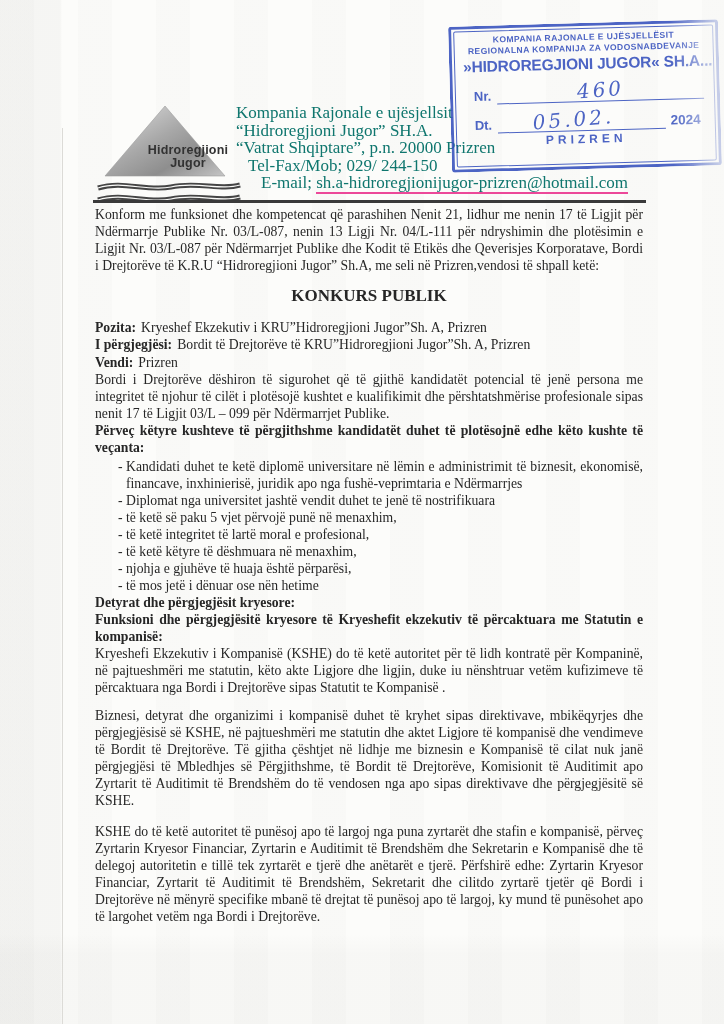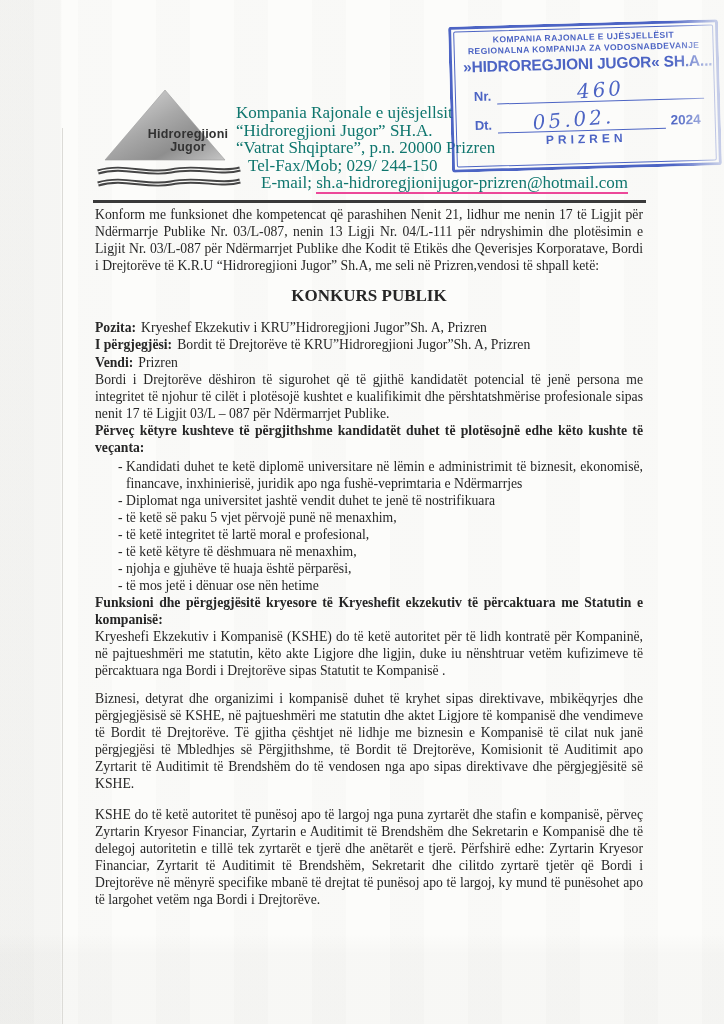--- a/index.html
+++ b/index.html
@@ -16,21 +16,21 @@
   .page::before{
     content:"";position:absolute;inset:0;pointer-events:none;
     background:
       linear-gradient(90deg, rgba(120,120,115,0.05) 0 60px, rgba(0,0,0,0) 62px),
       repeating-linear-gradient(90deg, rgba(90,90,85,0.018) 0 34px, rgba(0,0,0,0) 34px 78px),
       linear-gradient(0deg, rgba(100,100,95,0.03) 0 70px, rgba(0,0,0,0) 90px);
   }
   .scan-edge{position:absolute;left:62px;top:128px;bottom:0;width:1px;background:#dcdbd7;}
 
   
-  .logo{position:absolute;left:95px;top:88px;width:148px;height:108px;}
+  .logo{position:absolute;left:95px;top:104px;width:148px;height:108px;}
   .logo-tri{position:absolute;left:8px;top:0;}
   .logo-waves{position:absolute;left:0;top:74px;}
   .logo-text{
     position:absolute;left:38px;top:40px;width:110px;
     font-family:"Liberation Sans", sans-serif;font-weight:bold;
     font-size:12.5px;line-height:13px;text-align:center;color:#323232;
     letter-spacing:.2px;
   }
   .head-text{
     position:absolute;left:236px;top:104px;width:420px;
@@ -162,21 +162,21 @@
         <span class="kv-label">Pozita:</span><span>Kryeshef Ekzekutiv i KRU”Hidroregjioni Jugor”Sh. A, Prizren</span>
       </div>
       <div class="kv-line">
         <span class="kv-label">I përgjegjësi:</span><span>Bordit të Drejtorëve të KRU”Hidroregjioni Jugor”Sh. A, Prizren</span>
       </div>
       <div class="kv-line">
         <span class="kv-label">Vendi:</span><span>Prizren</span>
       </div>
     </div>
 
-    <p class="cond-p">Bordi i Drejtorëve dëshiron të sigurohet që të gjithë kandidatët potencial të jenë persona me integritet të njohur të cilët i plotësojë kushtet e kualifikimit dhe përshtatshmërise profesionale sipas nenit 17 të Ligjit 03/L – 087 për Ndërmarrjet Publike.</p>
+    <p class="cond-p">Bordi i Drejtorëve dëshiron të sigurohet që të gjithë kandidatët potencial të jenë persona me integritet të njohur të cilët i plotësojë kushtet e kualifikimit dhe përshtatshmërise profesionale sipas nenit 17 të Ligjit 03/L – 099 për Ndërmarrjet Publike.</p>
 
     <p class="bold-h special-h">Përveç këtyre kushteve të përgjithshme kandidatët duhet të plotësojnë edhe këto kushte të veçanta:</p>
 
     <div class="bullets">
       <div class="bullet">
         <span class="dash">-</span>
         <span class="btxt">Kandidati duhet te ketë diplomë universitare në lëmin e administrimit të biznesit, ekonomisë, financave, inxhinierisë, juridik apo nga fushë-veprimtaria e Ndërmarrjes</span>
       </div>
       <div class="bullet">
         <span class="dash">-</span>
@@ -197,18 +197,19 @@
       <div class="bullet">
         <span class="dash">-</span>
         <span class="btxt">njohja e gjuhëve të huaja është përparësi,</span>
       </div>
       <div class="bullet">
         <span class="dash">-</span>
         <span class="btxt">të mos jetë i dënuar ose nën hetime</span>
       </div>
     </div>
 
+    <p class="bold-h duties-h1">Detyrat dhe përgjegjësit kryesore:</p>
     <p class="bold-h">Funksioni dhe përgjegjësitë kryesore të Kryeshefit ekzekutiv të përcaktuara me Statutin e kompanisë:</p>
     <p>Kryeshefi Ekzekutiv i Kompanisë (KSHE) do të ketë autoritet për të lidh kontratë për Kompaninë, në pajtueshmëri me statutin, këto akte Ligjore dhe ligjin, duke iu nënshtruar vetëm kufizimeve të përcaktuara nga Bordi i Drejtorëve sipas Statutit te Kompanisë .</p>
     <p class="p-gap-s">Biznesi, detyrat dhe organizimi i kompanisë duhet të kryhet sipas direktivave, mbikëqyrjes dhe përgjegjësisë së KSHE, në pajtueshmëri me statutin dhe aktet Ligjore të kompanisë dhe vendimeve të Bordit të Drejtorëve. Të gjitha çështjet në lidhje me biznesin e  Kompanisë të cilat nuk janë përgjegjësi të Mbledhjes së Përgjithshme, të Bordit të Drejtorëve, Komisionit të Auditimit apo Zyrtarit të Auditimit të Brendshëm do të vendosen nga apo sipas direktivave dhe përgjegjësitë së KSHE.</p>
     <p class="p-gap-m">KSHE do të ketë autoritet të punësoj apo të largoj nga puna zyrtarët dhe stafin e kompanisë, përveç Zyrtarin Kryesor Financiar, Zyrtarin e Auditimit të Brendshëm dhe Sekretarin e Kompanisë dhe të delegoj autoritetin e tillë tek zyrtarët e tjerë dhe anëtarët e tjerë. Përfshirë edhe: Zyrtarin Kryesor Financiar, Zyrtarit të Auditimit të Brendshëm, Sekretarit dhe cilitdo zyrtarë tjetër që Bordi i Drejtorëve në mënyrë specifike mbanë të drejtat të punësoj apo të largoj, ky mund të punësohet apo të largohet vetëm nga Bordi i Drejtorëve.</p>
   </div>
 </div>
 
 </body></html>

